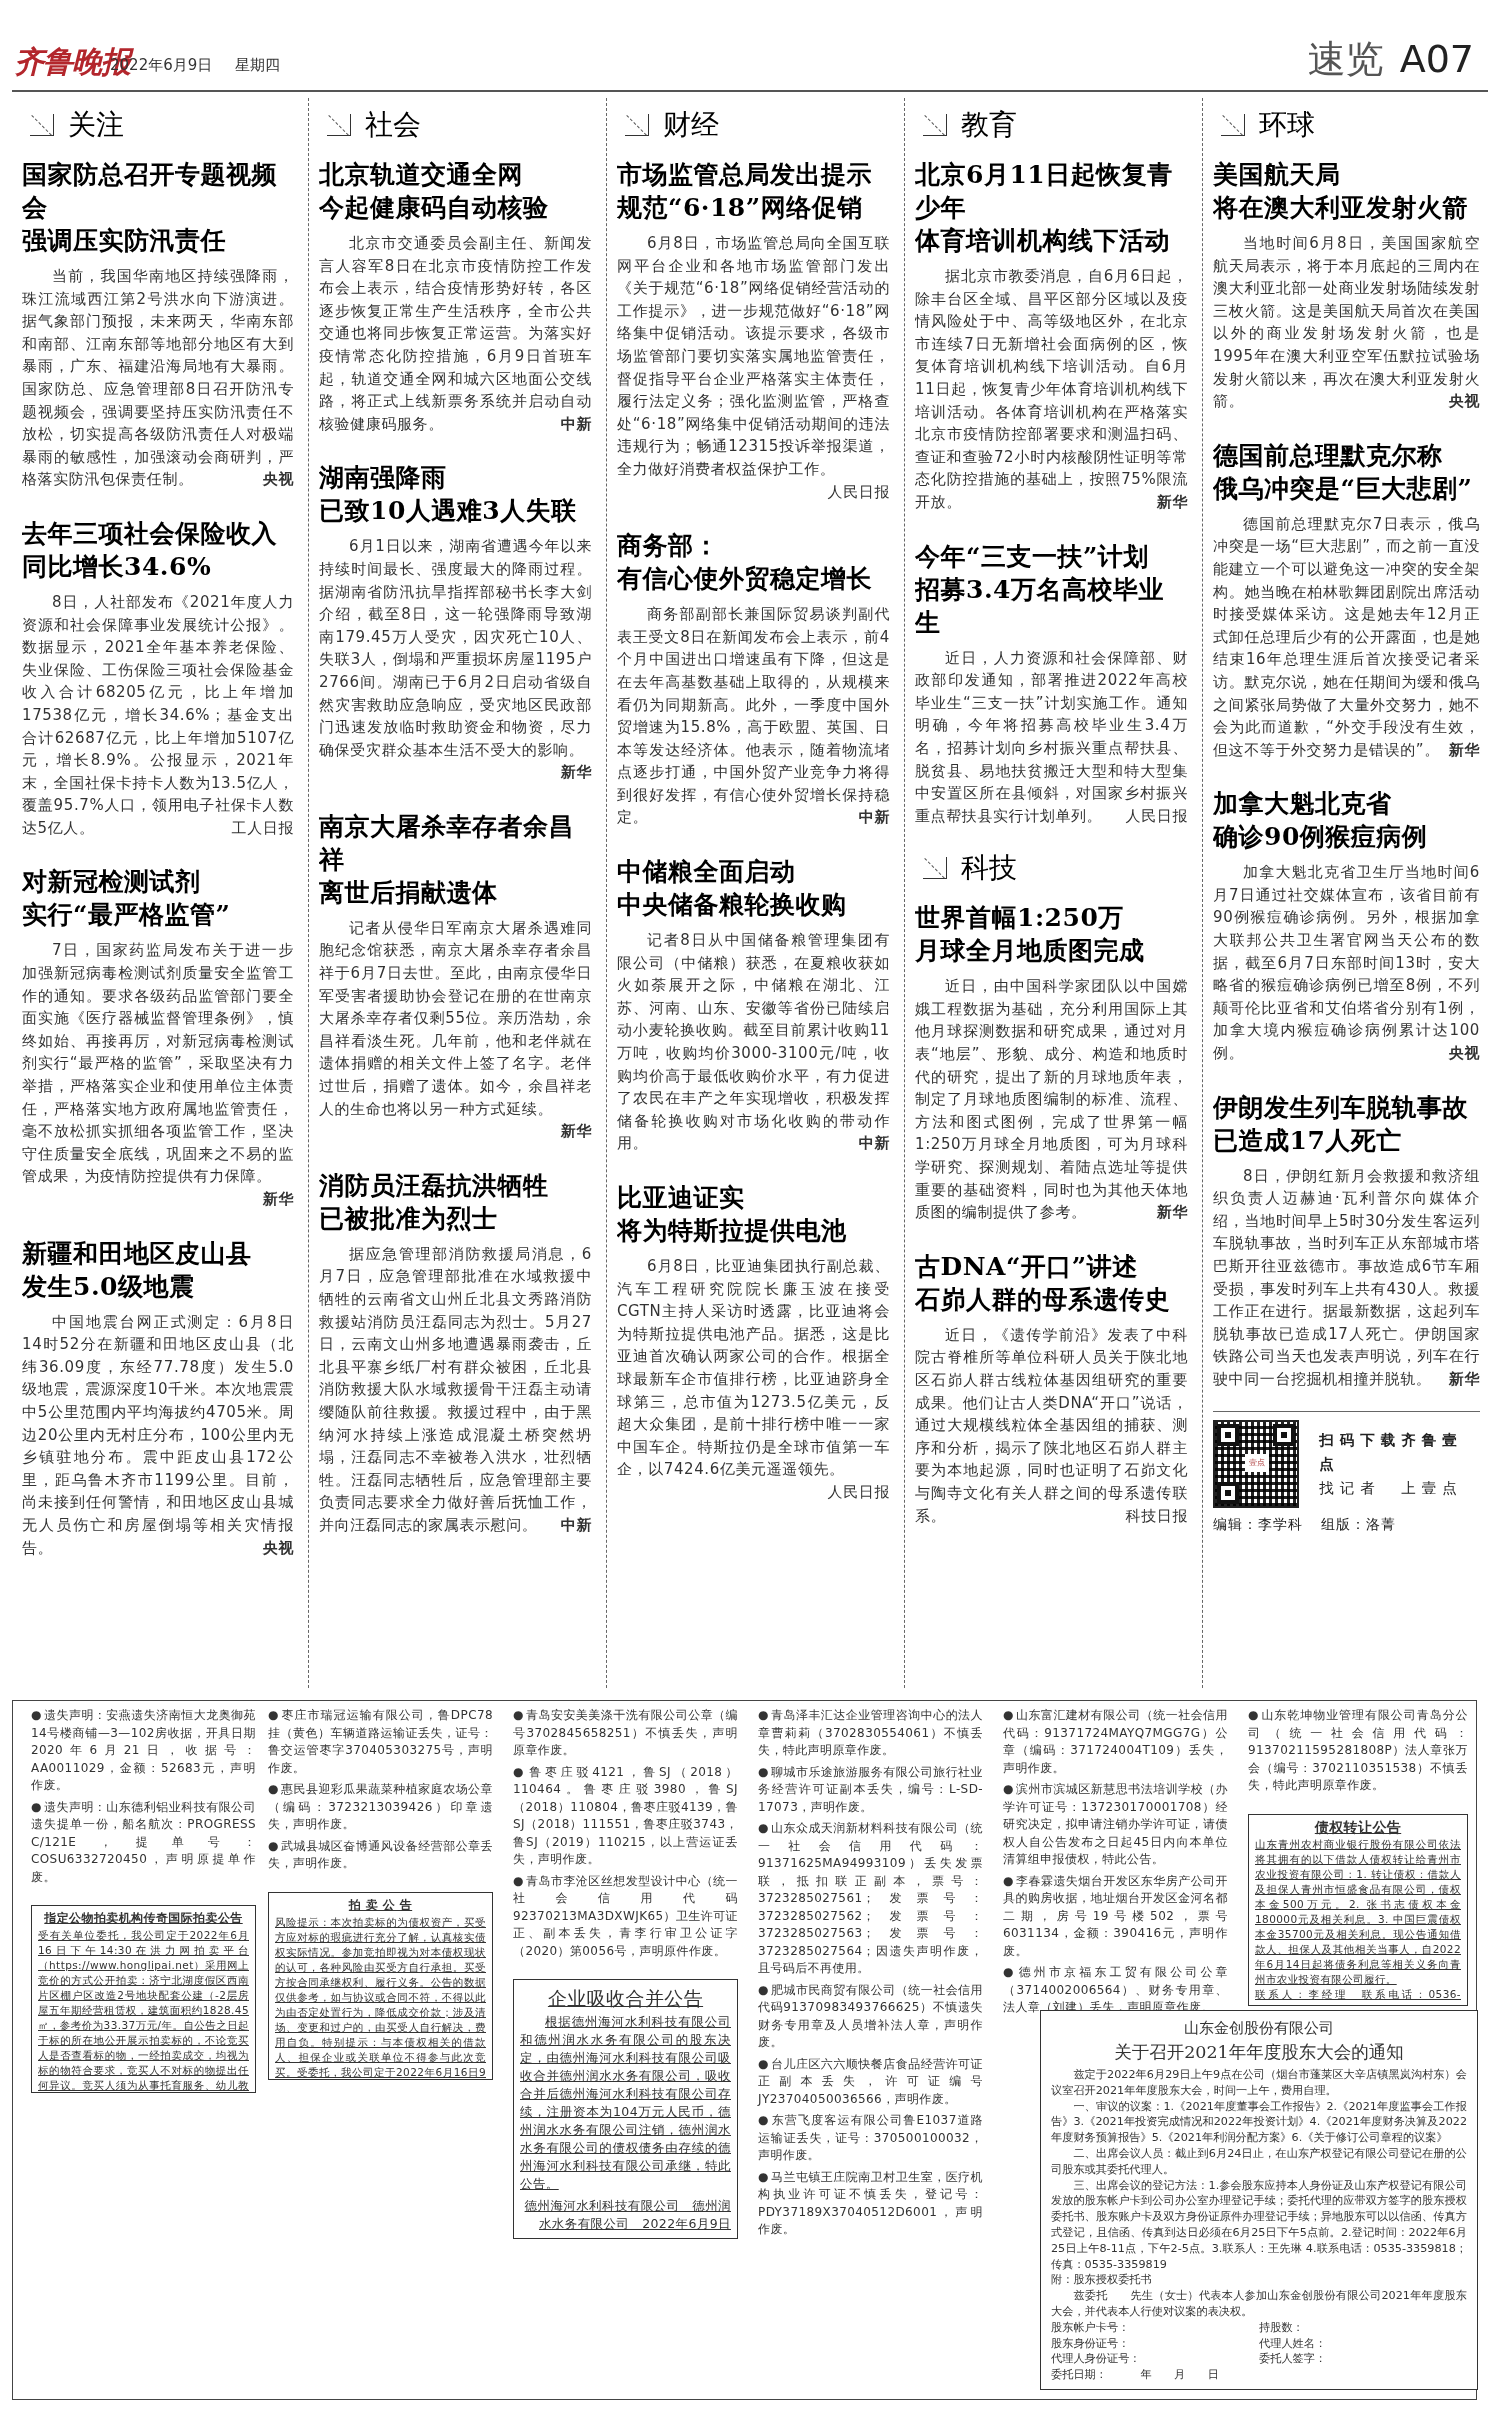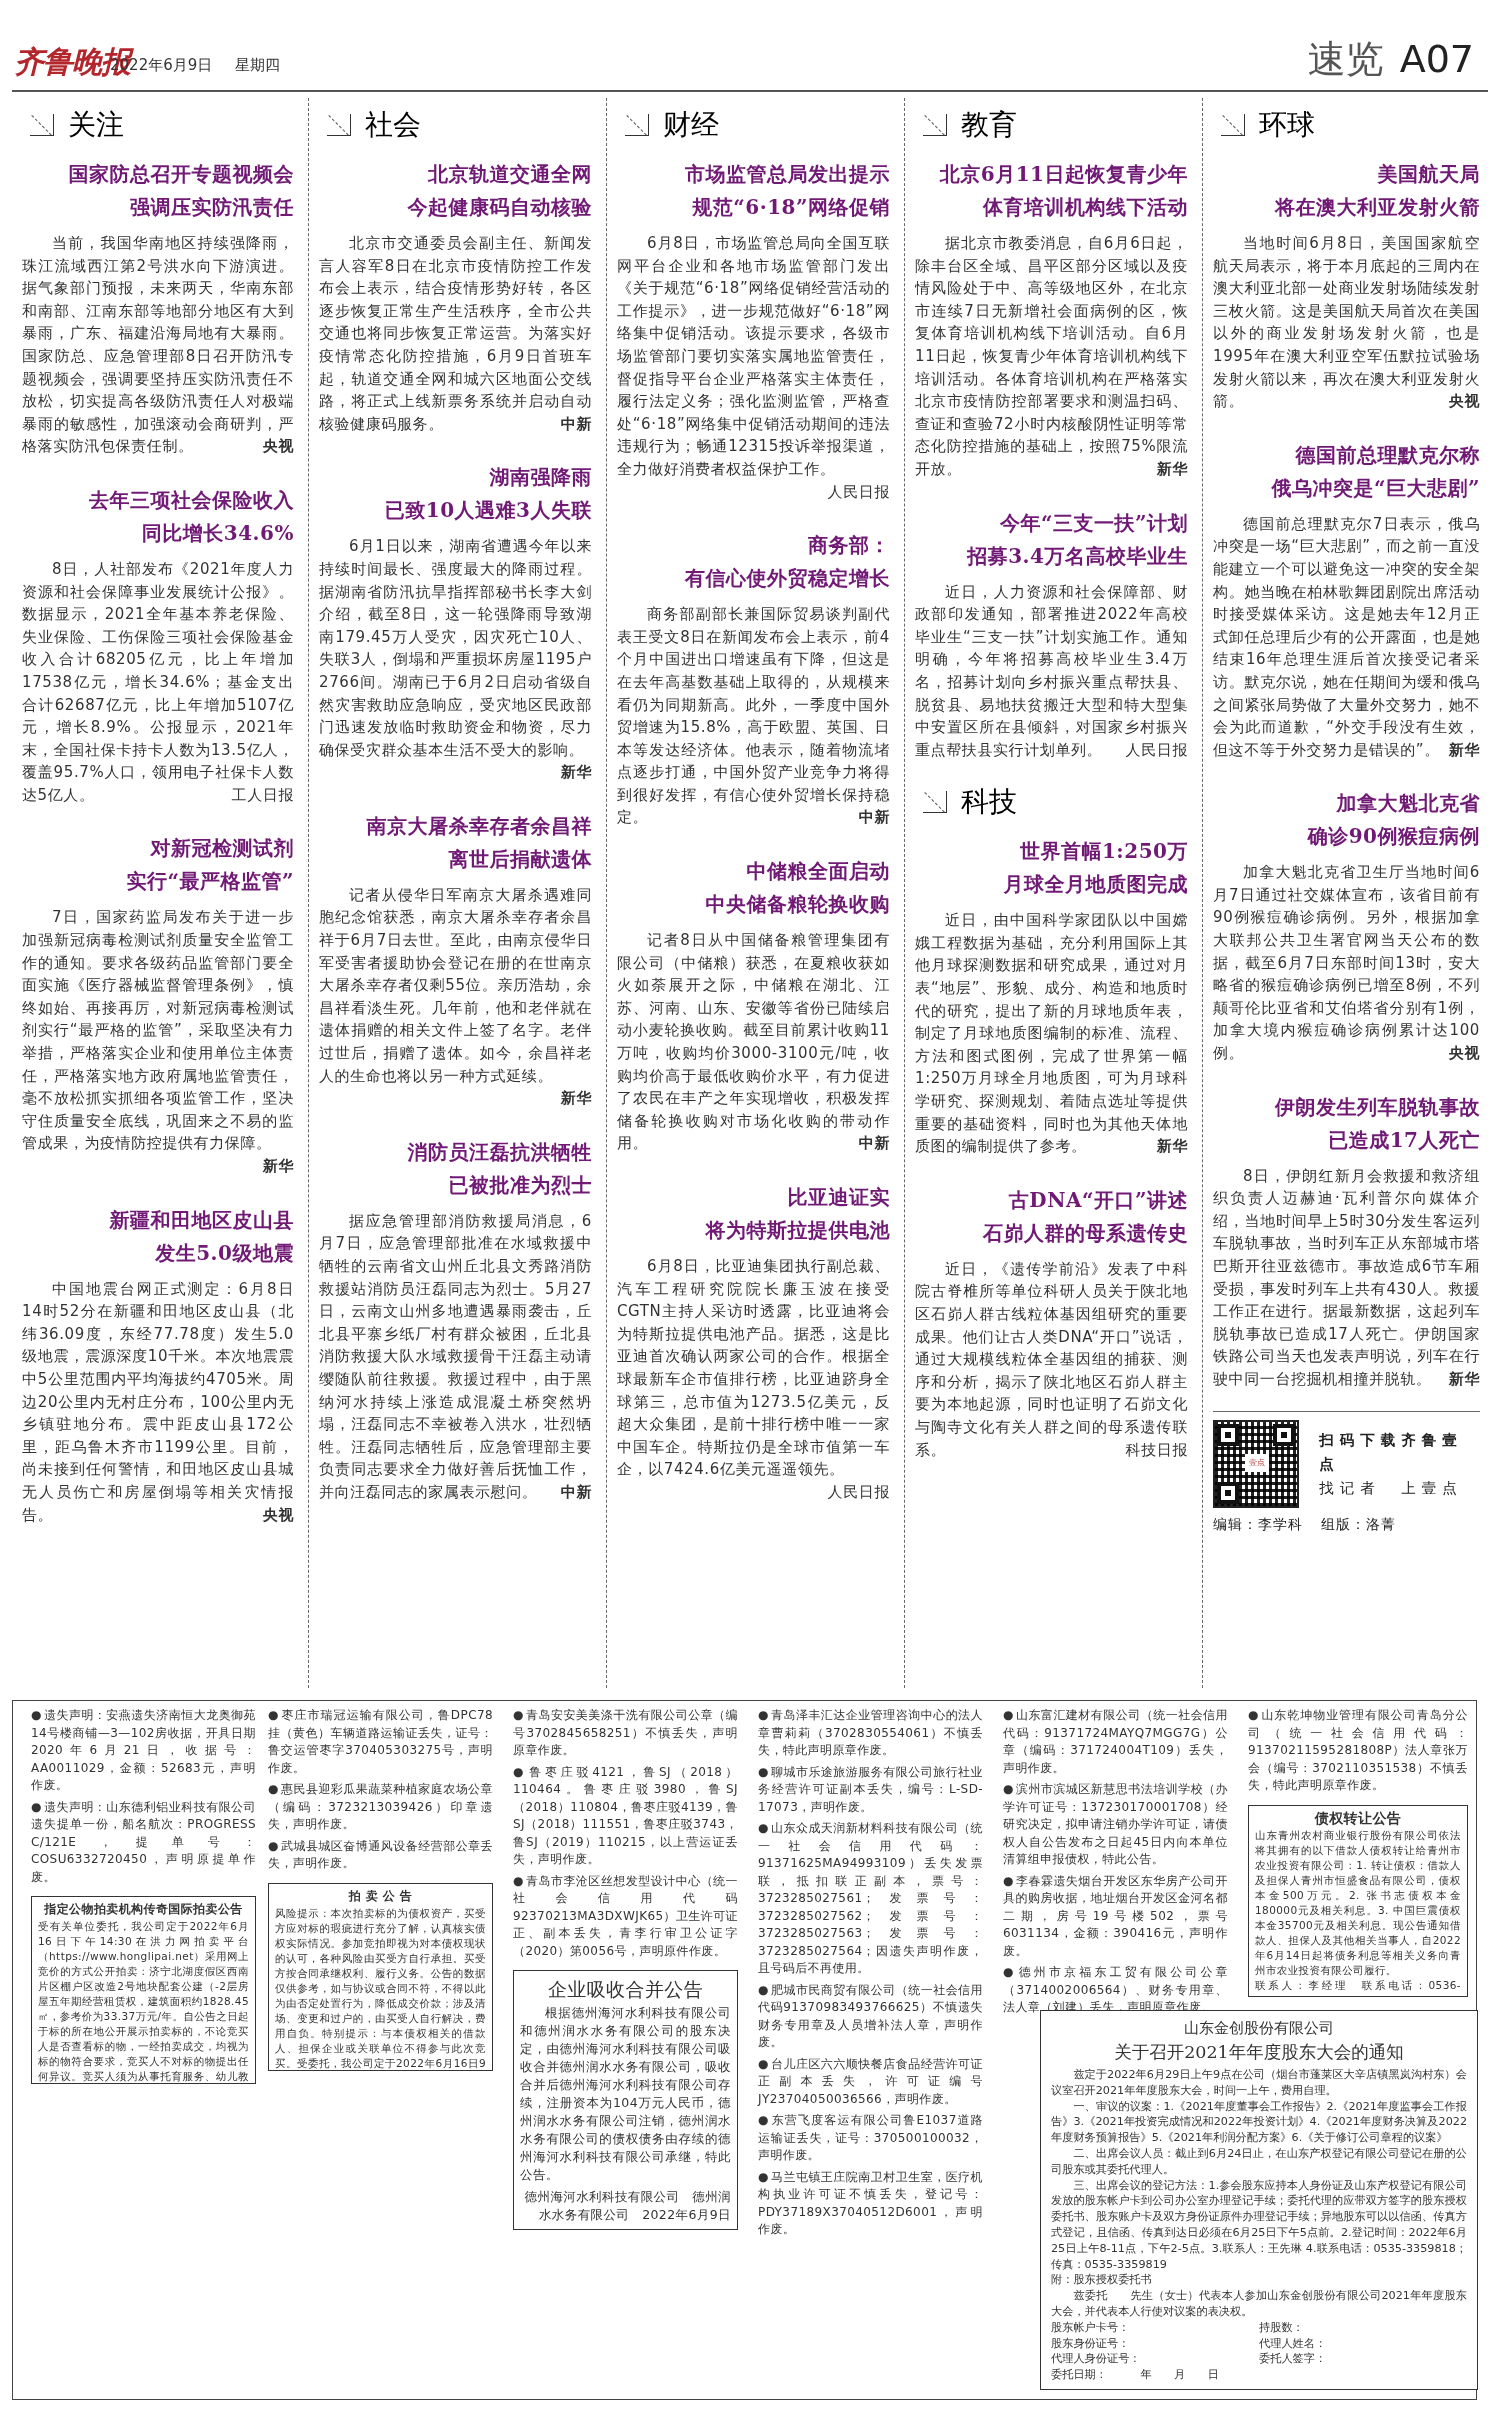--- a/index.html
+++ b/index.html
@@ -21,21 +21,21 @@
   .col.c3 { left: 892px; width: 292px; border-left: 1px dashed #666; }
   .col.c4 { left: 1190px; width: 286px; border-left: 1px dashed #666; }
 
   .section-head { display: flex; align-items: center; height: 42px; margin: 6px 0 6px 6px; }
   .arrow-icon { width: 28px; height: 26px; position: relative; margin-right: 12px; }
   .arrow-icon::before { content: ""; position: absolute; left: 2px; bottom: 2px; width: 24px; border-bottom: 1.5px solid #333; }
   .arrow-icon::after { content: ""; position: absolute; right: 2px; bottom: 2px; height: 22px; border-right: 1.5px solid #333; }
   .arrow-icon .diag { position: absolute; left: 4px; top: 3px; width: 28px; border-top: 1px dashed #555; transform: rotate(45deg); transform-origin: left top; }
   .section-title { font-size: 28px; color: #000000; }
 
-  .headline { font-family: "DejaVu Serif", serif; font-weight: bold; font-size: 20px; line-height: 33px; color: #701a75; margin: 6px 0 8px 0; letter-spacing: 0.5px; text-align: right; }
+  .headline { font-family: "DejaVu Serif", serif; font-weight: bold; font-size: 25px; line-height: 33px; color: #000000; margin: 6px 0 8px 0; letter-spacing: 0.5px; }
   .body { font-size: 15px; line-height: 22.6px; text-align: justify; color: #333; text-indent: 2em; letter-spacing: 0.6px; }
   .source { float: right; font-weight: bold; margin-left: 8px; text-indent: 0; }
   .source.normal { font-weight: normal; }
   .article { margin-bottom: 20px; overflow: hidden; }
 
   .qr-box { border-top: 1px solid #666; margin-top: 8px; padding-top: 8px; display: flex; align-items: center; }
   .qr-code { width: 88px; height: 88px; background:
       repeating-linear-gradient(90deg, #222 0 3px, #fff 3px 6px),
       repeating-linear-gradient(0deg, #222 0 3px, #fff 3px 7px);
     background-blend-mode: multiply; position: relative; border: 2px solid #222; }
@@ -48,21 +48,21 @@
   .credits { font-size: 14px; margin-top: 8px; letter-spacing: 1px; }
   .credits span { margin-right: 18px; }
 
   .ads { position: absolute; left: 12px; top: 1700px; width: 1465px; height: 700px; border: 1px solid #444; }
   .ad-col { position: absolute; top: 6px; padding: 0 10px; font-size: 12px; line-height: 17.5px; color: #333; letter-spacing: 0.4px; }
   .ad-col.a0 { left: 8px; width: 245px; } .ad-col.a1 { left: 245px; width: 245px; }
   .ad-col.a2 { left: 490px; width: 245px; } .ad-col.a3 { left: 735px; width: 245px; }
   .ad-col.a4 { left: 980px; width: 245px; } .ad-col.a5 { left: 1225px; width: 240px; }
   .notice-item { margin-bottom: 4px; text-align: justify; }
   .notice-item::before { content: "●"; margin-right: 2px; }
-  .ad-box { border: 1px solid #333; padding: 5px 6px; margin-top: 10px; font-size: 10.5px; line-height: 15px; text-align: justify; }
+  .ad-box { border: 1px solid #333; padding: 5px 6px; margin-top: 19px; font-size: 10.5px; line-height: 15px; text-align: justify; text-decoration: underline; }
   .ad-box .ad-title { text-align: center; font-weight: bold; margin-bottom: 2px; font-size: 12px; }
   .ad-box.big .ad-title { font-family: "DejaVu Serif", serif; font-size: 19px; font-weight: normal; line-height: 26px; }
   .ad-box.big { font-size: 12.5px; line-height: 18px; }
   .tall-box { height: 188px; overflow: hidden; }
   .small-box { height: 192px; overflow: hidden; }
 
   .shareholder { position: absolute; left: 1040px; top: 2010px; width: 438px; height: 380px; border: 1px solid #333; padding: 6px 10px; font-size: 11.2px; line-height: 15.8px; color: #333; background: #fff; }
   .shareholder .co { text-align: center; font-family: "DejaVu Serif", serif; font-size: 15px; line-height: 22px; }
   .shareholder .ttl { text-align: center; font-family: "DejaVu Serif", serif; font-size: 17.5px; line-height: 26px; margin-bottom: 2px; }
   .shareholder p { text-align: justify; }

